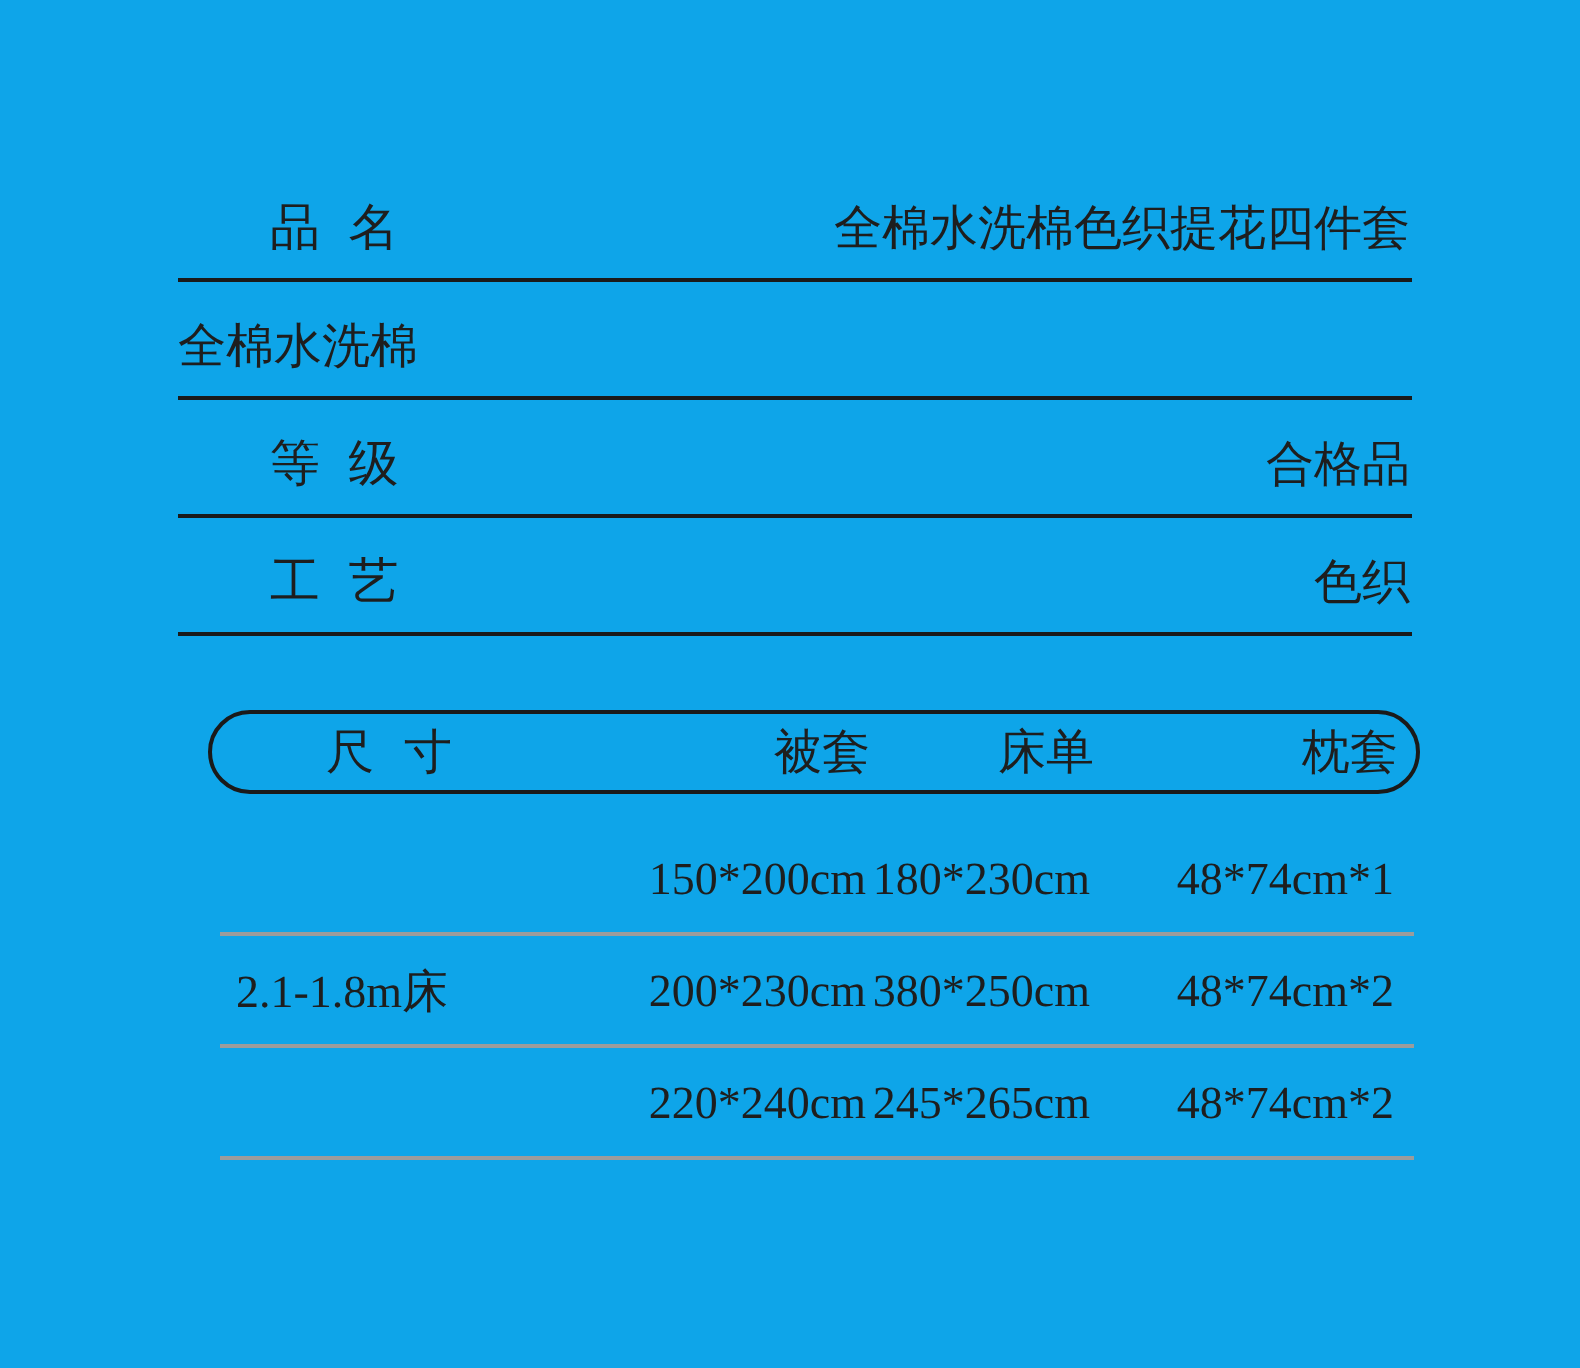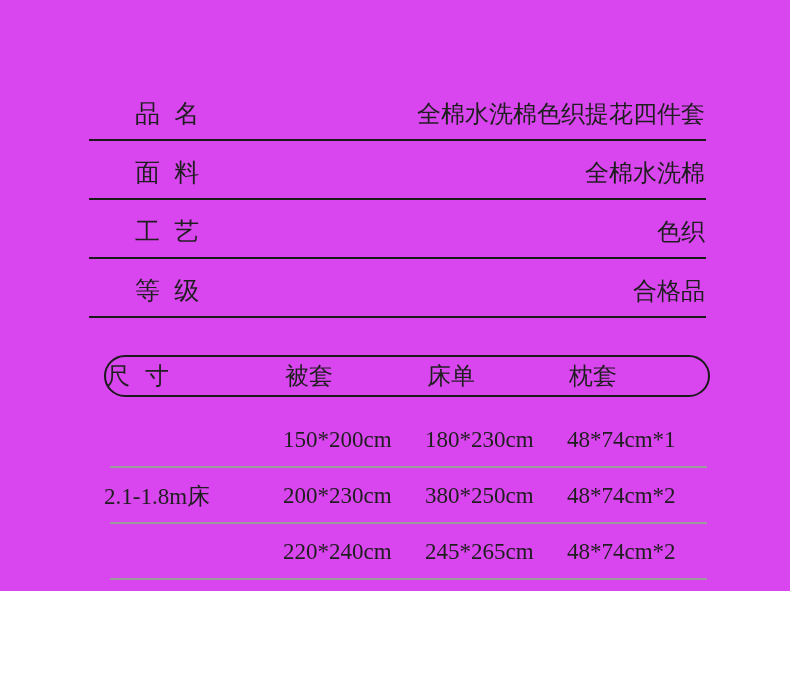--- a/index.html
+++ b/index.html
@@ -7,22 +7,22 @@
     padding: 0;
     background: #ffffff;
   }
   body {
     font-family: "Liberation Serif", "DejaVu Serif", serif;
     color: #1e1e1e;
   }
   #canvas {
     position: relative;
     width: 790px;
-    height: 591px;
-    background: #d946ef;
+    height: 684px;
+    background: #0ea5e9;
     overflow: hidden;
   }
 
   
   .spec-table {
     position: absolute;
     left: 89px;
     top: 82px;
     width: 617px;
   }
@@ -74,51 +74,50 @@
     left: 6px;
     right: 3px;
     bottom: 0;
     height: 2px;
     background: #9c9c9c;
   }
   .cell {
     position: absolute;
     top: 50%;
     transform: translateY(-50%);
-    text-align: left;
+    text-align: right;
     white-space: nowrap;
   }
   .size-header-pill .cell { font-size: 24px; word-spacing: 9px; }
   .size-row .cell { font-size: 23px; }
   .c1 { left: 0;     width: 120px; }
   .c2 { left: 179px; width: 150px; }
   .c3 { left: 321px; width: 120px; }
   .c4 { left: 463px; width: 130px; }
 </style>
 </head>
 <body>
 
 <div id="canvas">
 
   <div class="spec-table">
     <div class="spec-row">
       <span class="spec-label">品 名</span>
       <span class="spec-value">全棉水洗棉色织提花四件套</span>
     </div>
     <div class="spec-row">
-      <span class="spec-label">面 料</span>
       <span class="spec-value">全棉水洗棉</span>
+    </div>
+    <div class="spec-row">
+      <span class="spec-label">等 级</span>
+      <span class="spec-value">合格品</span>
     </div>
     <div class="spec-row">
       <span class="spec-label">工 艺</span>
       <span class="spec-value">色织</span>
-    </div>
-    <div class="spec-row">
-      <span class="spec-label">等 级</span>
-      <span class="spec-value">合格品</span>
     </div>
   </div>
 
   <div class="size-header-pill">
     <span class="cell c1">尺 寸</span>
     <span class="cell c2">被套</span>
     <span class="cell c3">床单</span>
     <span class="cell c4">枕套</span>
   </div>
 

